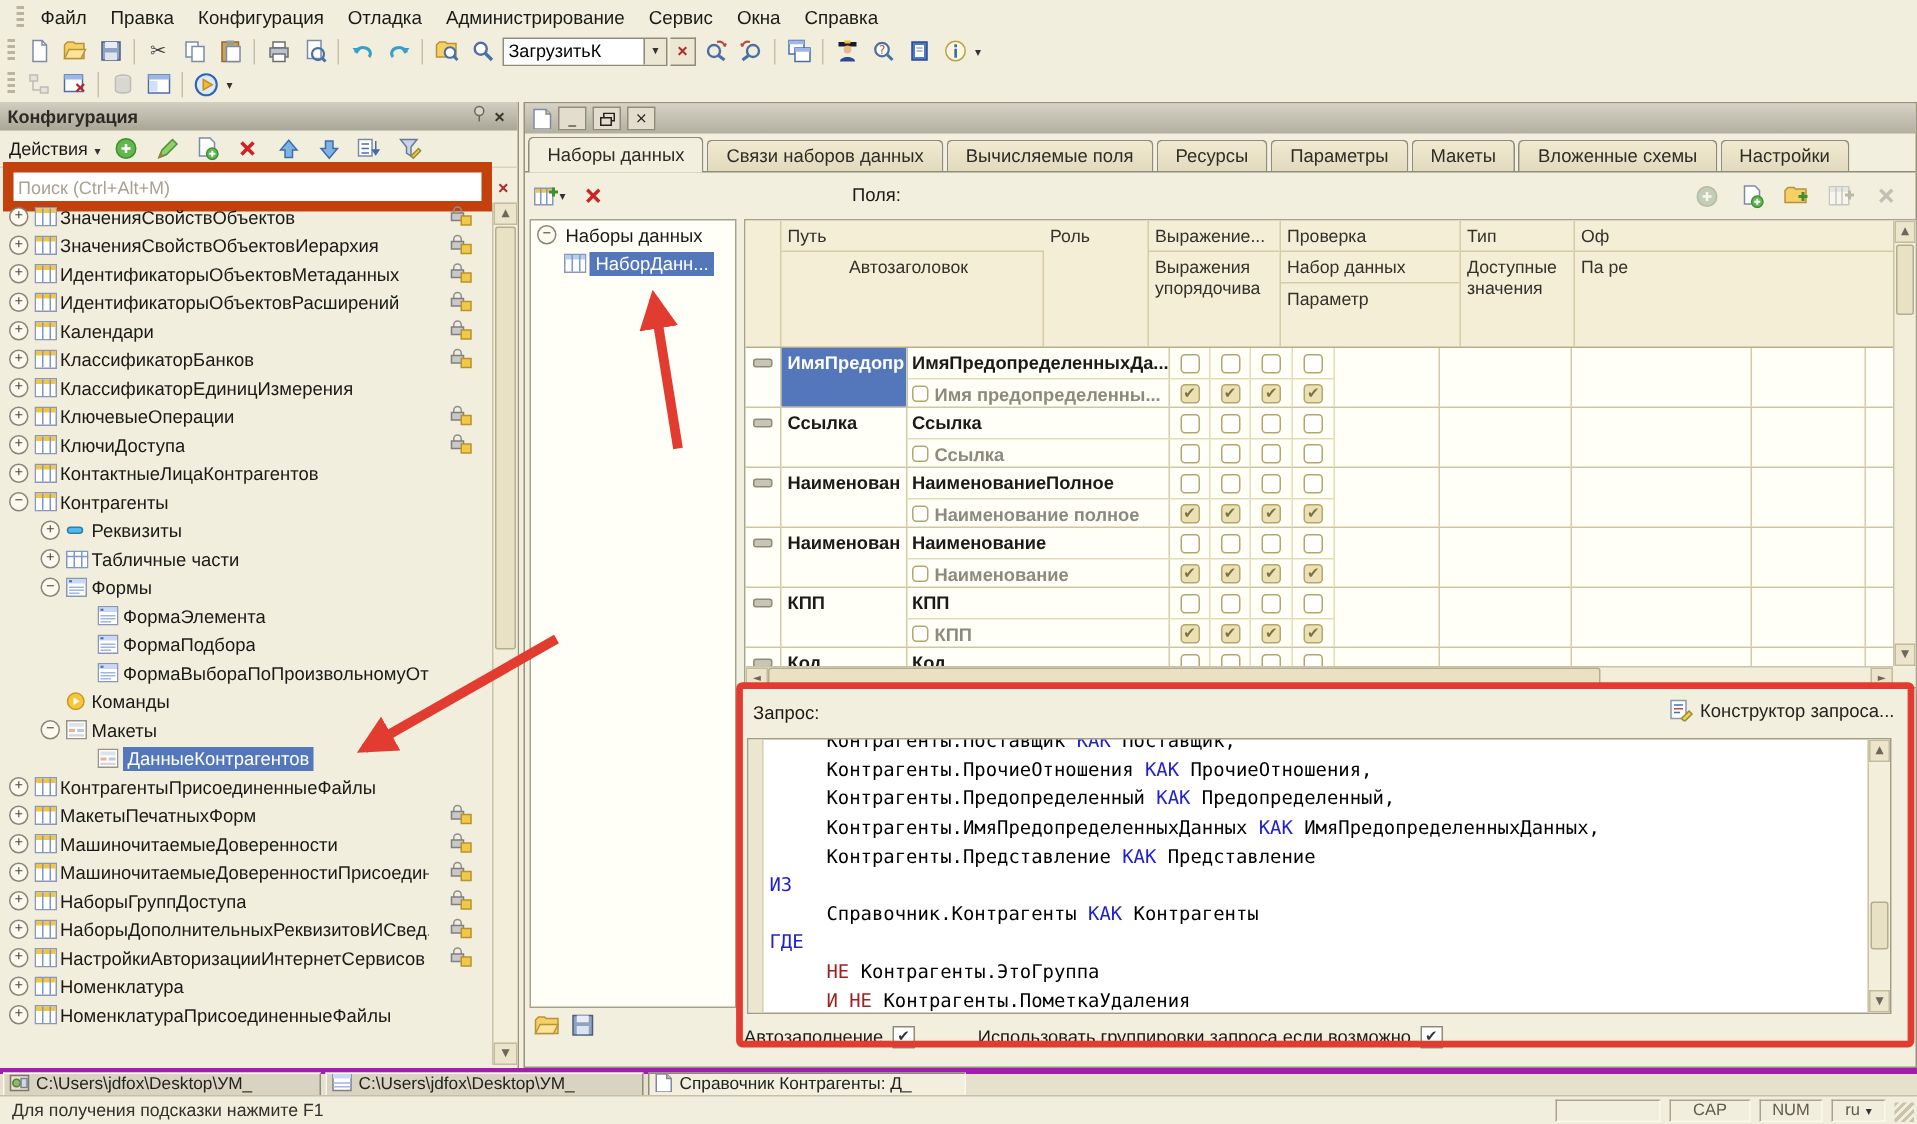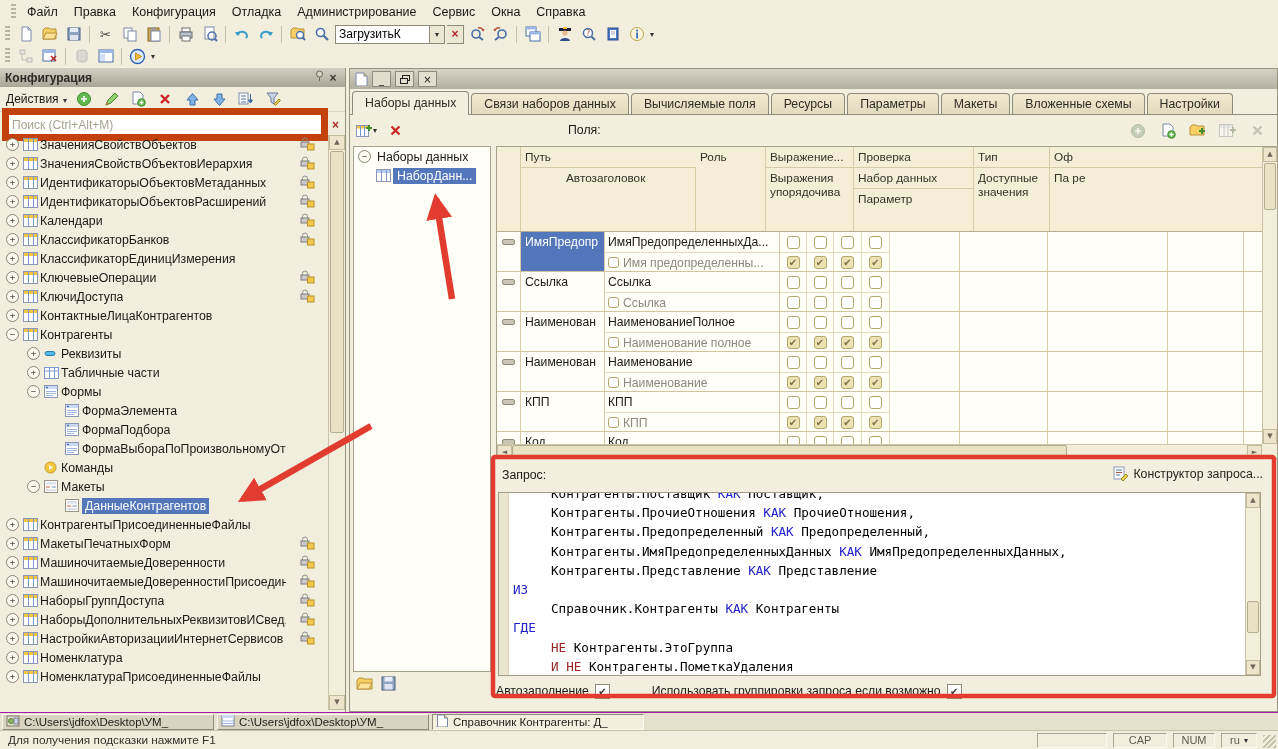--- a/index.html
+++ b/index.html
@@ -75,21 +75,21 @@
   .w-hier{width:120px;flex:none;}
   .w-type{width:76px;flex:none;}
   .w-of{flex:1;}
   .hcell{font-size:11.8px;color:#33312a;padding:3px 4px;box-sizing:border-box;overflow:hidden;}
   .h21{height:21px;}
   .bb{border-bottom:1px solid #d5cba6;}
   .autopad{padding-left:45px;}
   .hrow{display:flex;}
   .hchk{height:21px;border-right:1px solid #d5cba6;font-size:10.5px;color:#33312a;padding:4px 2px 0 3px;box-sizing:border-box;overflow:hidden;}
   #fbody{width:767px;overflow:hidden;height:214px;}
-  .fpair{display:flex;height:40px;border-bottom:1px solid #cfc5a0;box-sizing:border-box;background:#fffef7;}
+  .fpair{display:flex;height:40px;border-bottom:1px solid #cfc5a0;box-sizing:border-box;background:#fffef7;font-weight:bold;}
   .fieldc{font-size:12.2px;padding:3px 4px;box-sizing:border-box;white-space:nowrap;}
   .fieldc.sel{background:#5476bb;color:#fff;}
   .dash{display:inline-block;width:11px;height:4px;background:#c9c5b4;border:1px solid #8f8b7a;border-radius:2px;margin:7px 0 0 5px;}
   .mrow{display:flex;height:20px;box-sizing:border-box;}
   .mrow.sub{border-top:1px solid #e4dbb8;}
   .pathcell{width:175px;flex:none;border-right:1px solid #d5cba6;box-sizing:border-box;font-size:12.2px;padding:2px 3px;white-space:nowrap;overflow:hidden;display:flex;align-items:center;gap:4px;}
   .sublabel{color:#8c8a7c;}
   .chkcell{border-right:1px solid #e4dbb8;display:flex;align-items:center;justify-content:center;box-sizing:border-box;flex:none;}
   .cb{width:13px;height:13px;border:1px solid #b3a76c;border-radius:3px;background:#fff;display:flex;align-items:center;justify-content:center;font-size:10px;color:#7b7340;font-family:"DejaVu Sans",sans-serif;box-sizing:border-box;}
   .cb.on{background:#ece1b5;}
@@ -107,21 +107,21 @@
   #qeditor{position:absolute;left:148px;top:423px;width:763px;height:184px;background:#fff;border:1px solid #a39d86;box-sizing:border-box;overflow:hidden;}
   #qgutter{position:absolute;left:0;top:0;bottom:0;width:9px;background:#ece6d0;border-right:1px solid #d8d0b4;}
   #qcode{position:absolute;left:14px;top:-9px;right:18px;bottom:0;overflow:hidden;font-family:"DejaVu Sans Mono",monospace;font-size:12.6px;line-height:19.2px;white-space:pre;}
   .tk-k{color:#2222cc;}
   .tk-o{color:#9a2323;}
   .tk-p{color:#000;}
   #qe-sb{position:absolute;right:0;top:0;bottom:0;width:15px;background:#f3eeda;border-left:1px solid #c9c3a8;box-sizing:border-box;}
   #qchecks{position:absolute;left:146px;top:612px;height:20px;display:flex;align-items:center;gap:6px;font-size:12.2px;}
   .qcb{width:13px;height:13px;border:1px solid #8e8a7a;background:#fff;display:flex;align-items:center;justify-content:center;font-size:10px;color:#333;font-family:"DejaVu Sans",sans-serif;}
   
-  #taskbar{position:absolute;left:0;top:712px;width:1278px;height:18px;background:#e6e1cd;border-top:1px solid #a21caf;display:flex;align-items:center;gap:3px;padding-left:2px;box-sizing:border-box;}
+  #taskbar{position:absolute;left:0;top:712px;width:1278px;height:18px;background:#e6e1cd;border-top:4px solid #a21caf;display:flex;align-items:center;gap:3px;padding-left:2px;box-sizing:border-box;}
   .taskbtn{width:212px;height:16px;display:flex;align-items:center;gap:4px;padding:0 3px;font-size:11.5px;white-space:nowrap;overflow:hidden;background:#d9d4c2;border:1px solid;border-color:#fbf8ec #8f8b7b #8f8b7b #fbf8ec;box-sizing:border-box;color:#23221c;}
   .taskbtn.active{background:#f3efdf;border-color:#8f8b7b #fbf8ec #fbf8ec #8f8b7b;text-align:right;}
   #statusbar{position:absolute;left:0;top:730px;width:1278px;height:19px;background:#f2eedd;border-top:1px solid #c5c0a8;display:flex;align-items:center;box-sizing:border-box;font-size:11.8px;color:#33312a;}
   #statushint{padding-left:8px;flex:1;}
   .sind{height:15px;border:1px solid;border-color:#a9a490 #fbf8ec #fbf8ec #a9a490;margin-right:6px;display:flex;align-items:center;justify-content:center;font-size:11px;color:#5f5b4e;box-sizing:border-box;}
   #grip{width:13px;height:13px;margin:3px 2px 0 0;background:repeating-linear-gradient(135deg,#c9c3ab 0 2px,transparent 2px 4px);}
   
   #overlay{position:absolute;left:0;top:0;width:1278px;height:749px;pointer-events:none;z-index:50;}
 </style>
 </head>

